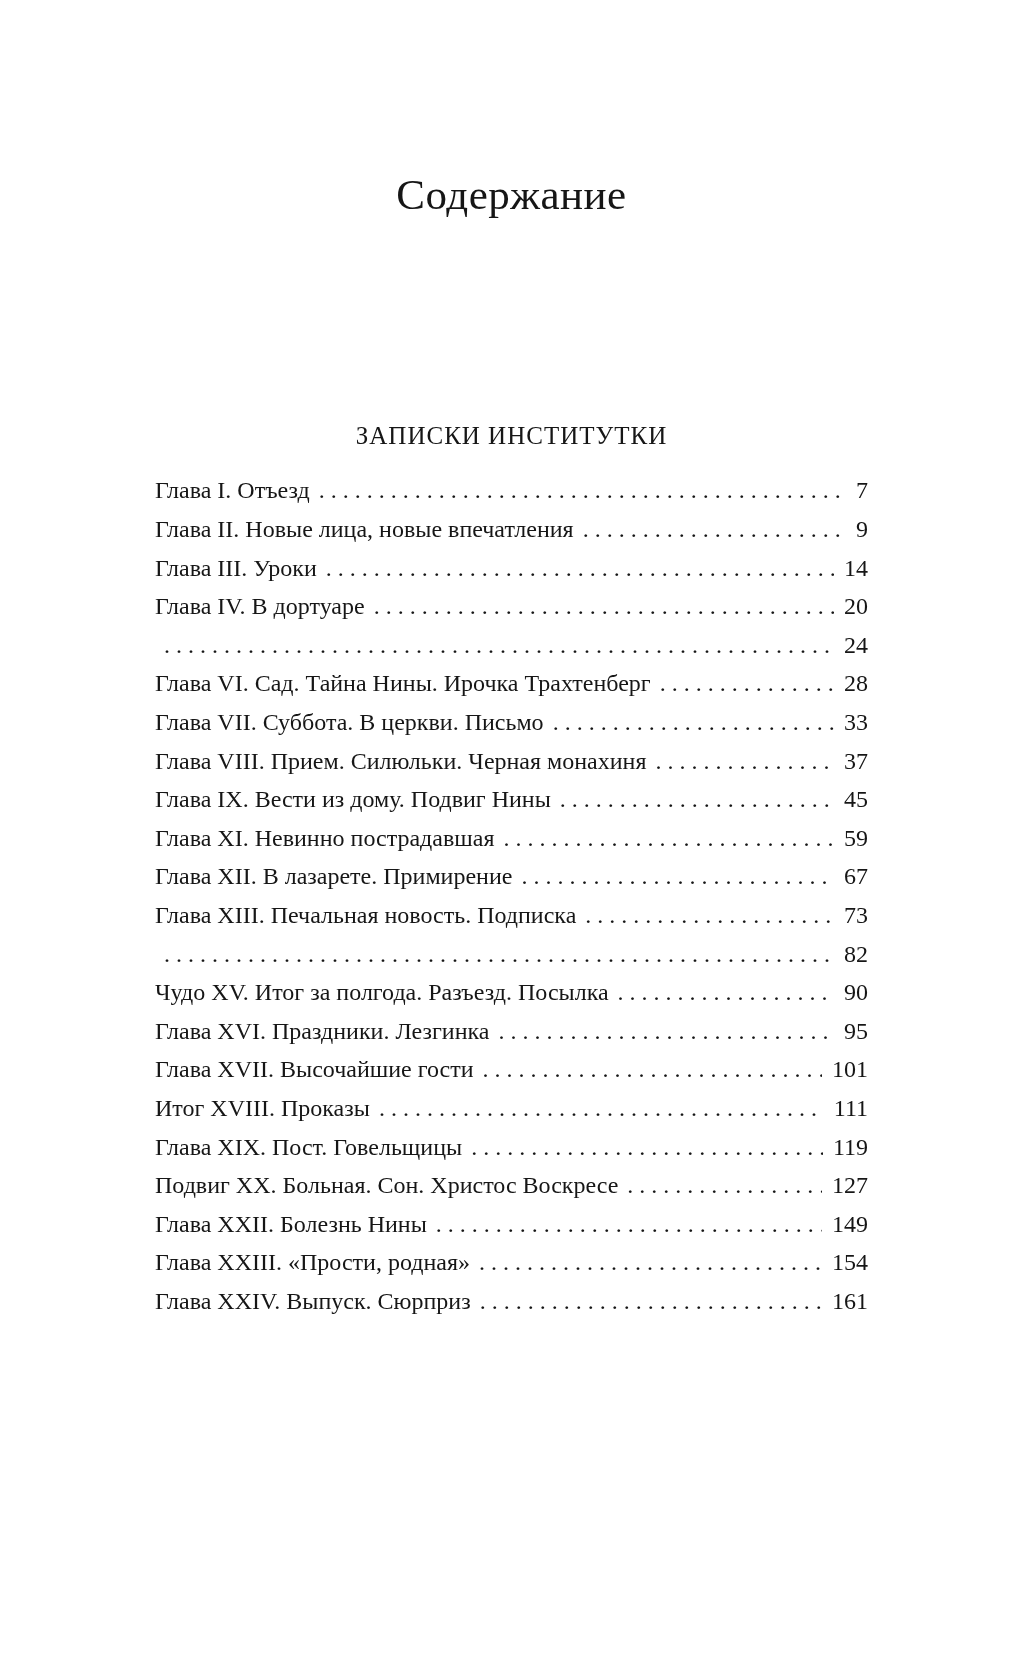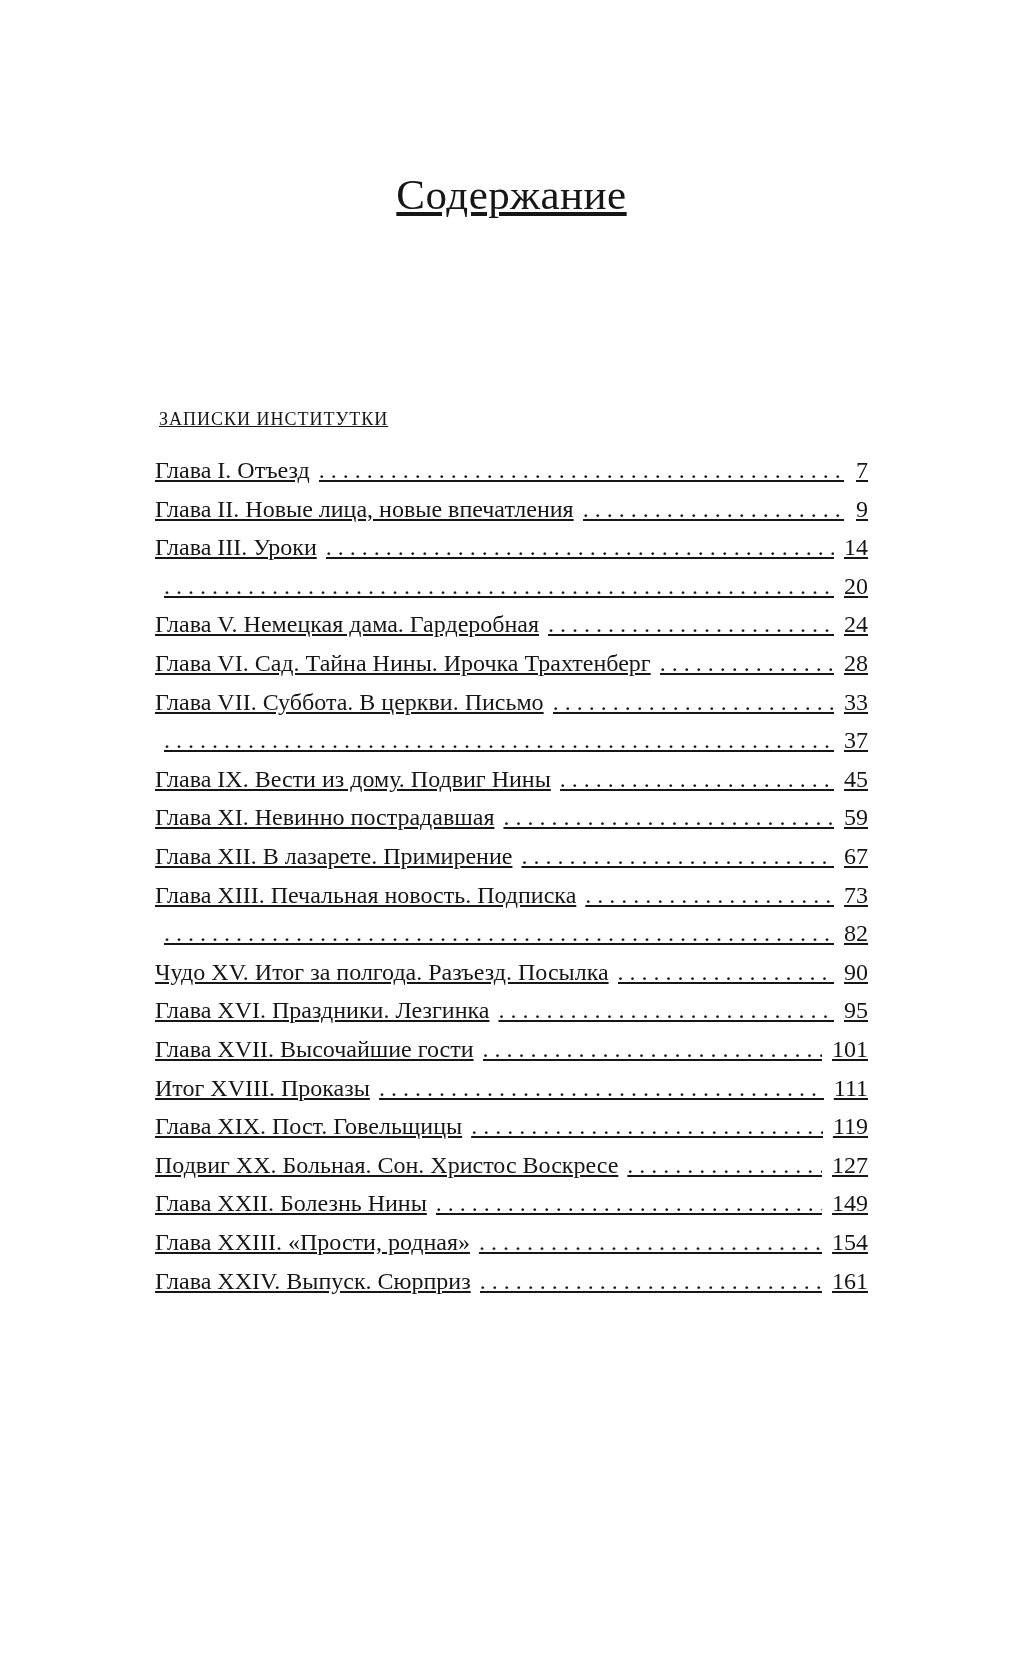--- a/index.html
+++ b/index.html
@@ -13,35 +13,35 @@
     font-family: "Liberation Serif", "DejaVu Serif", serif;
     color: #161616;
     -webkit-font-smoothing: antialiased;
     overflow: hidden;
   }
   .page {
     box-sizing: border-box;
     width: 1024px;
     height: 1574px;
     padding: 0 156px 0 155px;
-    text-decoration: underline;
   }
   .contents-title {
     margin: 0;
     padding-top: 170px;
     text-align: center;
     font-size: 43px;
     line-height: 1.15;
     font-weight: 400;
     letter-spacing: 0.5px;
   }
   .section-heading {
-    margin: 4px;
+    margin: 16px;
     padding-top: 186px;
-    font-size: 18px;
+    text-align: center;
+    font-size: 25px;
     line-height: 1.2;
     font-weight: 400;
     letter-spacing: 1px;
   }
   .toc-list {
     margin-top: 20px;
   }
   .toc-row {
     display: flex;
     align-items: baseline;
@@ -91,43 +91,44 @@
     <span class="toc-page">9</span>
   </div>
 
   <div class="toc-row">
     <span class="toc-title">Глава III. Уроки</span>
     <span class="toc-leader"></span>
     <span class="toc-page">14</span>
   </div>
 
   <div class="toc-row">
+    <span class="toc-title">Глава IV. В дортуаре</span>
     <span class="toc-leader"></span>
     <span class="toc-page">20</span>
   </div>
 
   <div class="toc-row">
-    <span class="toc-title">Глава V. Немецкая дама. Гардеробная</span>
     <span class="toc-leader"></span>
     <span class="toc-page">24</span>
   </div>
 
   <div class="toc-row">
     <span class="toc-title">Глава VI. Сад. Тайна Нины. Ирочка Трахтенберг</span>
     <span class="toc-leader"></span>
     <span class="toc-page">28</span>
   </div>
 
   <div class="toc-row">
     <span class="toc-title">Глава VII. Суббота. В церкви. Письмо</span>
     <span class="toc-leader"></span>
     <span class="toc-page">33</span>
   </div>
 
   <div class="toc-row">
+    <span class="toc-title">Глава VIII. Прием. Силюльки. Черная монахиня</span>
     <span class="toc-leader"></span>
     <span class="toc-page">37</span>
   </div>
 
   <div class="toc-row">
     <span class="toc-title">Глава IX. Вести из дому. Подвиг Нины</span>
     <span class="toc-leader"></span>
     <span class="toc-page">45</span>
   </div>
 

